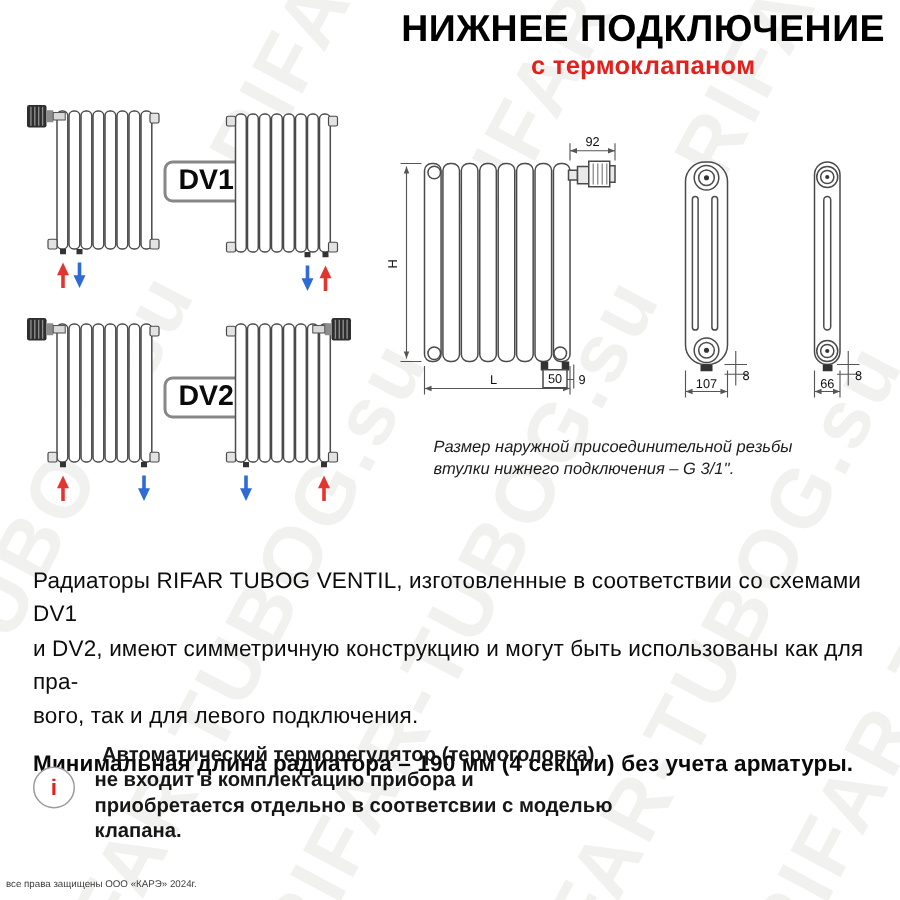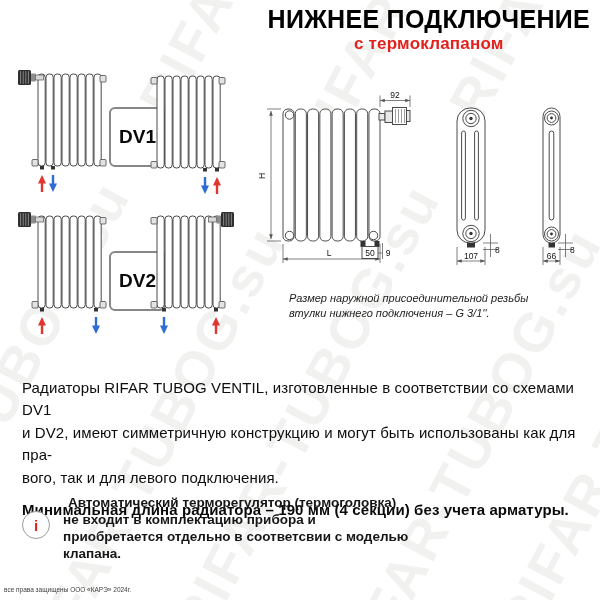--- a/index.html
+++ b/index.html
@@ -11,21 +11,21 @@
         font-weight:800;font-size:55px;letter-spacing:3px;color:rgba(40,40,32,0.065);}
   .wtxt{margin-right:85px;}
   
   .abs{position:absolute;z-index:1;}
   
   .hdr{top:6px;right:10px;text-align:center;line-height:1.05;}
   .t1{font-size:25px;font-weight:800;letter-spacing:.3px;color:#000;}
   .t2{font-size:17px;font-weight:800;letter-spacing:.2px;color:var(--accent-red,#e2211c);margin-top:3px;}
   
   .slabel{border:2px solid #878787;border-radius:6px;background:#fff;font-weight:700;
-          font-size:19px;line-height:24px;padding:16px 8px;color:#0a0a0a;}
+          font-size:19px;line-height:24px;padding:0 8px;color:#0a0a0a;}
   
   .rcol{fill:#fff;stroke:#4a4a4a;stroke-width:1;vector-effect:non-scaling-stroke;}
   .plugc{fill:#e3e3e3;stroke:#4a4a4a;stroke-width:.8;}
   .ln{fill:#fff;stroke:#4a4a4a;stroke-width:1;}
   .lnn{fill:none;stroke:#4a4a4a;stroke-width:1;}
   .lnf{fill:#333;stroke:none;}
   .dim{stroke:#555;stroke-width:.75;fill:none;}
   .dtx{font:8.5px "Liberation Sans",sans-serif;fill:#111;text-anchor:middle;}
   .th-knob{fill:#2e2e2e;}
   .th-rib{stroke:#909090;stroke-width:.9;}

